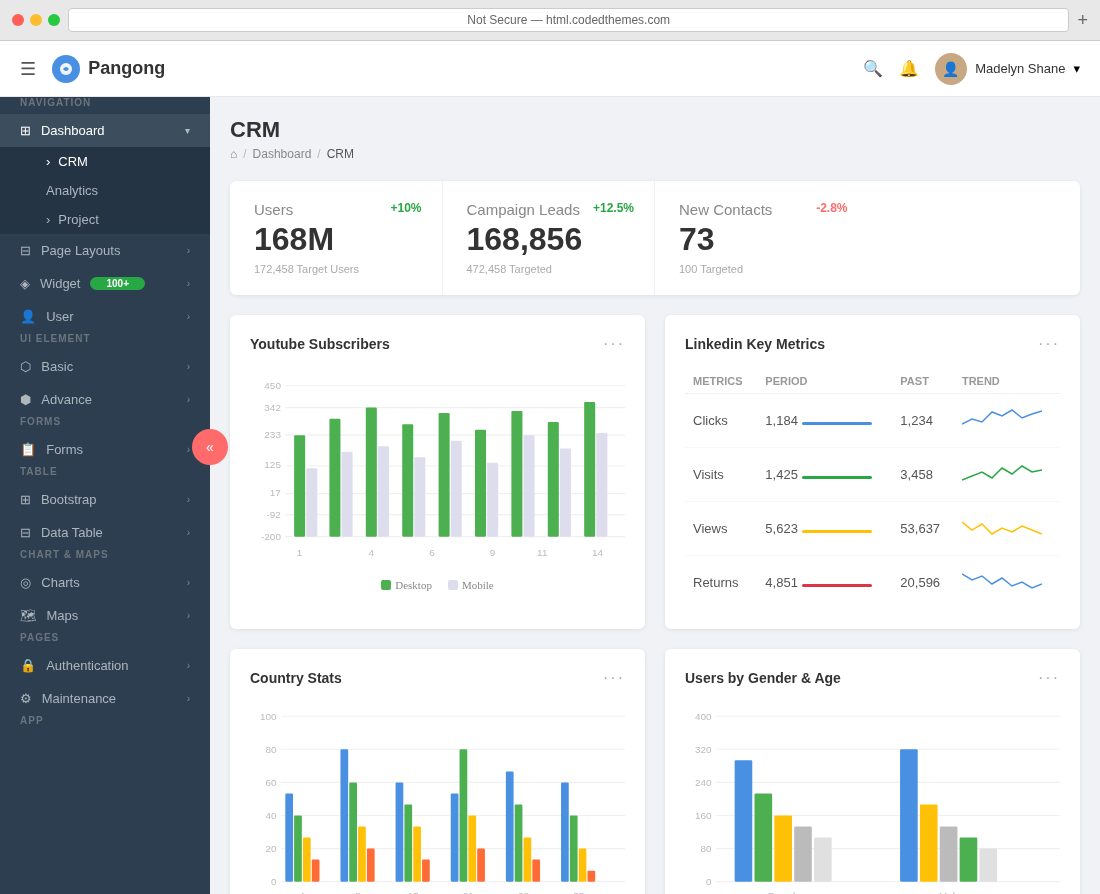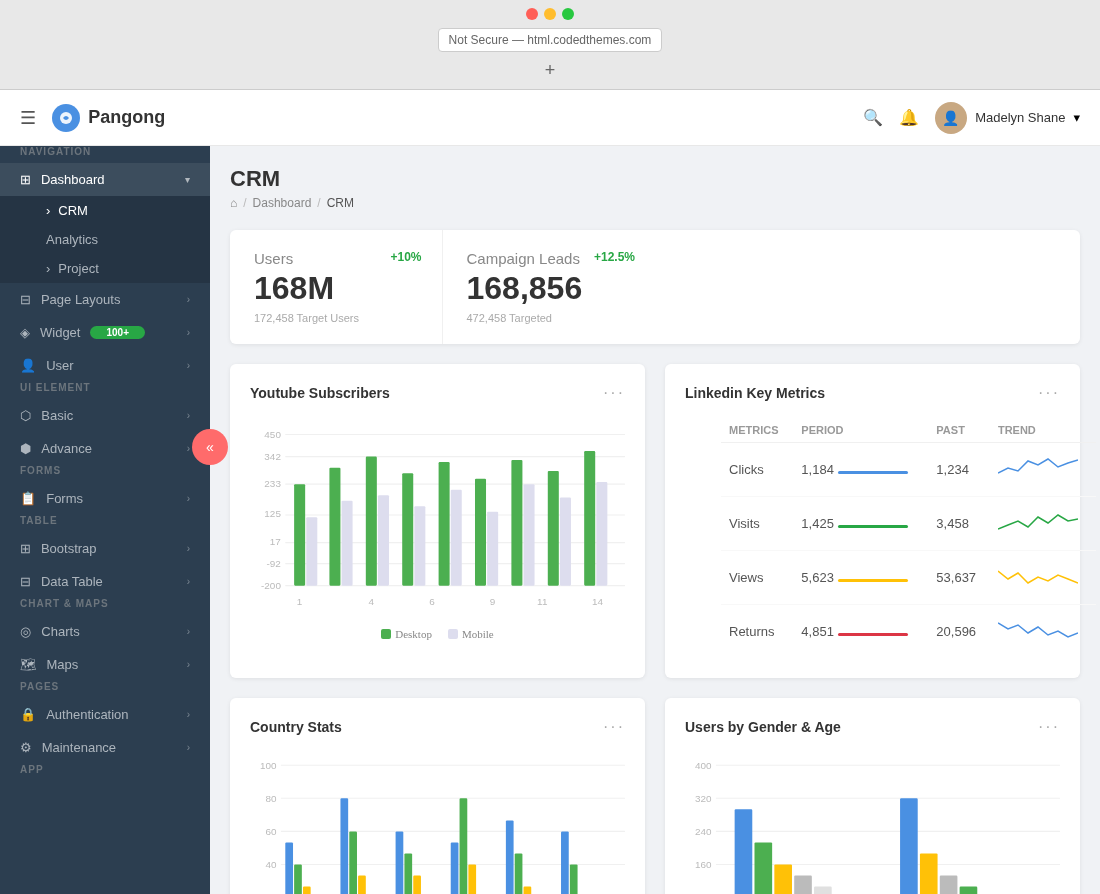--- a/index.html
+++ b/index.html
@@ -1,19 +1,19 @@
 <!DOCTYPE html>
 <html><head>
   <meta charset="utf-8">
   <style>
     * { box-sizing: border-box; margin: 0; padding: 0; }
     body { font-family: -apple-system, BlinkMacSystemFont, 'Segoe UI', sans-serif; background: #f0f2f5; font-size: 13px; }
 
     
-    .browser-chrome { background: #e8e8e8; padding: 8px 12px; display: flex; align-items: center; gap: 8px; border-bottom: 1px solid #ccc; flex-direction: column; }
+    .browser-chrome { background: #e8e8e8; padding: 8px 12px; display: flex; align-items: center; gap: 8px; border-bottom: 1px solid #ccc; }
     .traffic-lights { display: flex; gap: 6px; }
     .traffic-light { width: 12px; height: 12px; border-radius: 50%; }
     .tl-red { background: #ff5f57; }
     .tl-yellow { background: #ffbd2e; }
     .tl-green { background: #28c840; }
     .address-bar { flex: 1; background: white; border-radius: 4px; padding: 4px 10px; font-size: 12px; color: #666; text-align: center; border: 1px solid #ccc; }
     .new-tab-btn { color: #666; font-size: 18px; cursor: pointer; }
 
     
     .app { display: flex; flex-direction: column; height: 858px; }
@@ -65,21 +65,21 @@
     .stat-sub { font-size: 11px; color: #aaa; margin-top: 6px; }
 
     
     .charts-row { display: grid; grid-template-columns: 1fr 1fr; gap: 20px; margin-bottom: 20px; }
     .chart-card { background: white; border-radius: 6px; padding: 20px; box-shadow: 0 1px 4px rgba(0,0,0,0.08); }
     .chart-header { display: flex; align-items: center; justify-content: space-between; margin-bottom: 16px; }
     .chart-title { font-size: 14px; font-weight: 600; color: #333; }
     .more-btn { color: #aaa; cursor: pointer; font-size: 16px; letter-spacing: 2px; }
 
     
-    .metrics-table { width: 100%; border-collapse: collapse; margin-left: 36px; }
+    .metrics-table { width: 100%; border-collapse: collapse; }
     .metrics-table th { font-size: 11px; font-weight: 700; color: #999; text-transform: uppercase; padding: 6px 8px; text-align: left; border-bottom: 1px solid #f0f0f0; }
     .metrics-table td { padding: 10px 8px; font-size: 13px; color: #555; border-bottom: 1px solid #f8f8f8; vertical-align: middle; }
     .metrics-table tr:last-child td { border-bottom: none; }
     .trend-line { width: 70px; height: 3px; border-radius: 2px; display: inline-block; }
     .trend-blue { background: #4a90e2; }
     .trend-green { background: #28a745; }
     .trend-yellow { background: #ffc107; }
     .trend-red { background: #dc3545; }
     .sparkline { width: 80px; height: 30px; }
 
@@ -285,20 +285,26 @@
           <div class="stat-label">Users</div>
           <div class="stat-change positive">+10%</div>
           <div class="stat-value">168M</div>
           <div class="stat-sub">172,458 Target Users</div>
         </div>
         <div class="stat-card">
           <div class="stat-label">Campaign Leads</div>
           <div class="stat-change positive">+12.5%</div>
           <div class="stat-value">168,856</div>
           <div class="stat-sub">472,458 Targeted</div>
+        </div>
+        <div class="stat-card">
+          <div class="stat-label">New Contacts</div>
+          <div class="stat-change negative">-2.8%</div>
+          <div class="stat-value">73</div>
+          <div class="stat-sub">100 Targeted</div>
         </div>
       </div>
 
       <div class="charts-row">
 
         <div class="chart-card">
           <div class="chart-header">
             <span class="chart-title">Youtube Subscribers</span>
             <span class="more-btn">···</span>
           </div>

